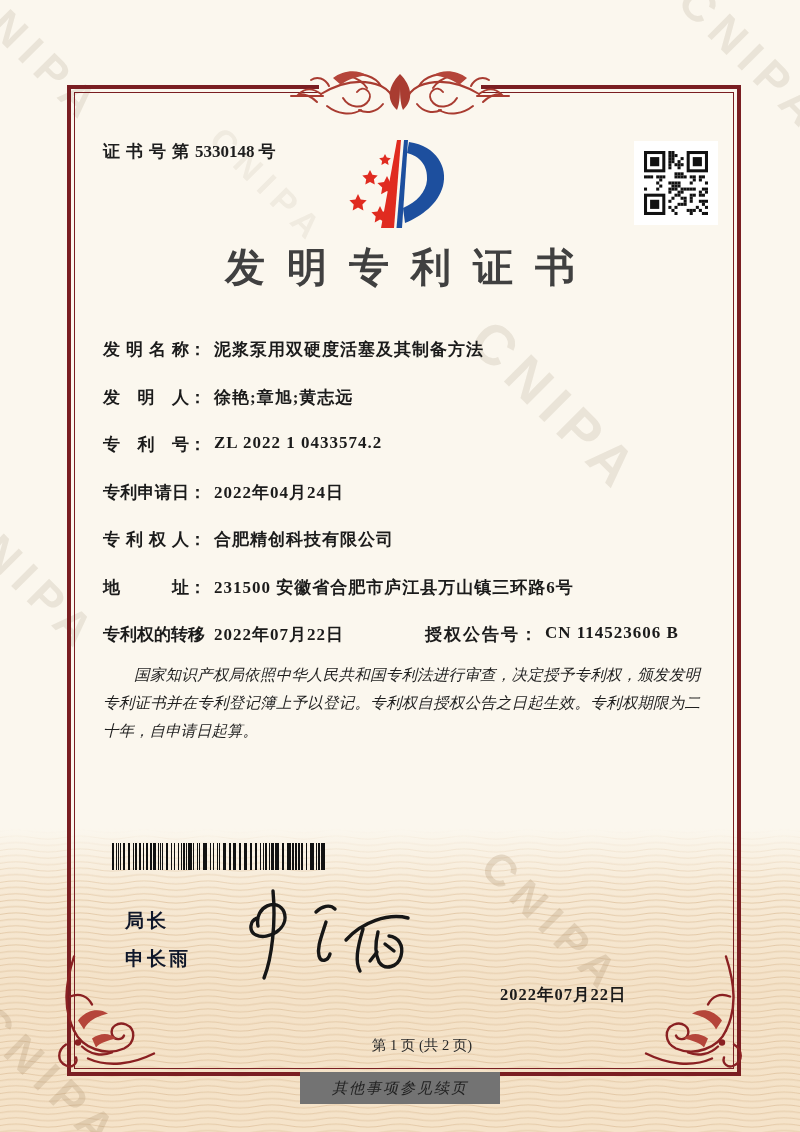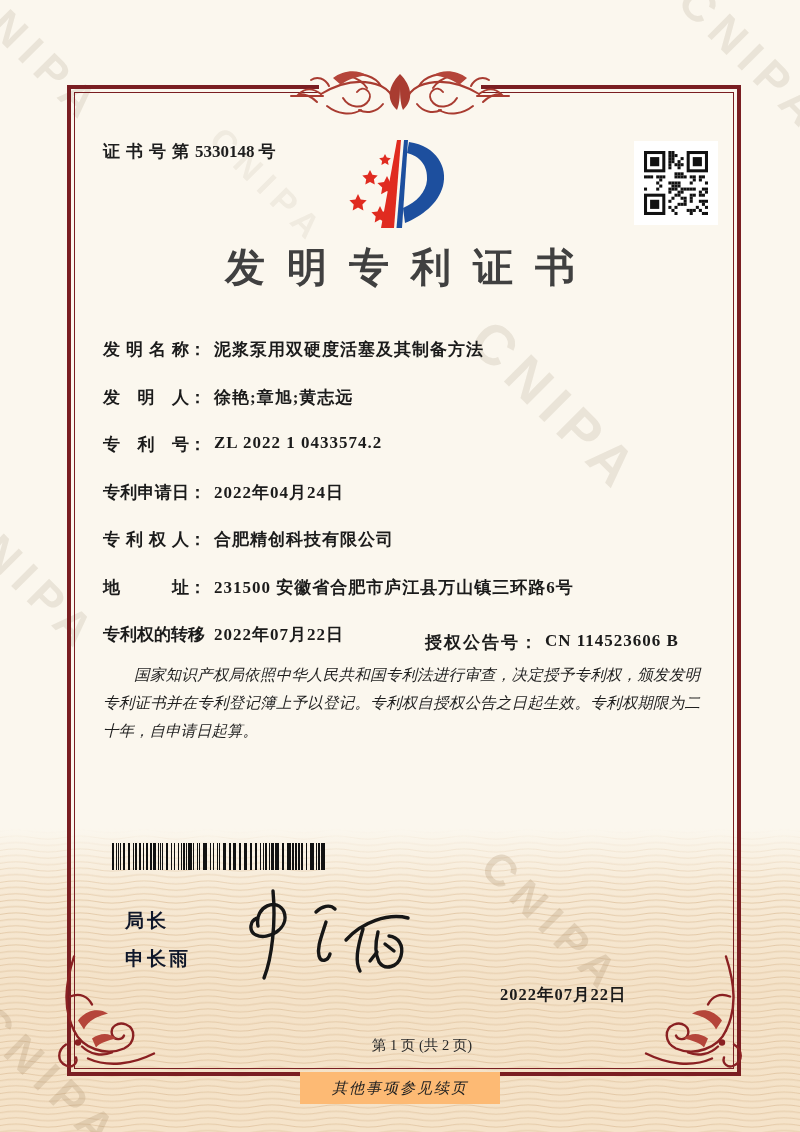--- a/index.html
+++ b/index.html
@@ -36,34 +36,34 @@
   .logo-box{left:342px;top:132px;width:116px;height:104px;}
   .qr-box{left:634px;top:141px;width:84px;height:84px;background:#fff;
       display:flex;align-items:center;justify-content:center;}
   .doc-title{left:0;right:0;top:240px;text-align:center;font-size:40px;font-weight:bold;
       color:#404040;letter-spacing:22px;text-indent:22px;}
 
   .field-row{left:103px;height:26px;font-size:17px;color:#1b1b1b;font-weight:bold;white-space:nowrap;}
   .f-label{display:inline-block;width:86px;text-align:justify;text-align-last:justify;vertical-align:top;}
   .f-colon{display:inline-block;vertical-align:top;}
   .f-value{display:inline-block;margin-left:8px;vertical-align:top;letter-spacing:1px;}
-  .col2{position:absolute;left:322px;top:8px;white-space:nowrap;}
+  .col2{position:absolute;left:322px;top:0;white-space:nowrap;}
 
   .body-text{left:103px;top:661px;width:597px;font-size:15.5px;line-height:1.82;
       color:#1f1f1f;font-style:italic;text-align:justify;}
   .body-text p{margin:0;text-indent:2em;}
 
   .barcode-box{left:112px;top:843px;width:215px;height:27px;}
 
   .officer{left:125px;font-family:"Liberation Sans",sans-serif;font-weight:600;
       font-size:19px;color:#0f172a;letter-spacing:3px;}
   .sig-box{left:228px;top:884px;width:195px;height:102px;}
   .issue-date{left:500px;top:984px;font-size:16.5px;color:#1b1b1b;font-weight:bold;letter-spacing:1px;}
   .page-indicator{left:0;right:0;top:1036px;text-align:center;font-size:14.5px;color:#2a2a2a;margin-left:44px;}
-  .footer-note{left:300px;top:1072px;width:200px;height:32px;background:#fdba74;z-index:5;
+  .footer-note{left:300px;top:1072px;width:200px;height:32px;background:#737373;z-index:5;
       display:flex;align-items:center;justify-content:center;
       font-size:15px;font-style:italic;color:#222;letter-spacing:2px;}
 </style>
 </head>
 <body>
 
 <div class="page">
 
   <div class="waveband">
     <svg width="800" height="304">

